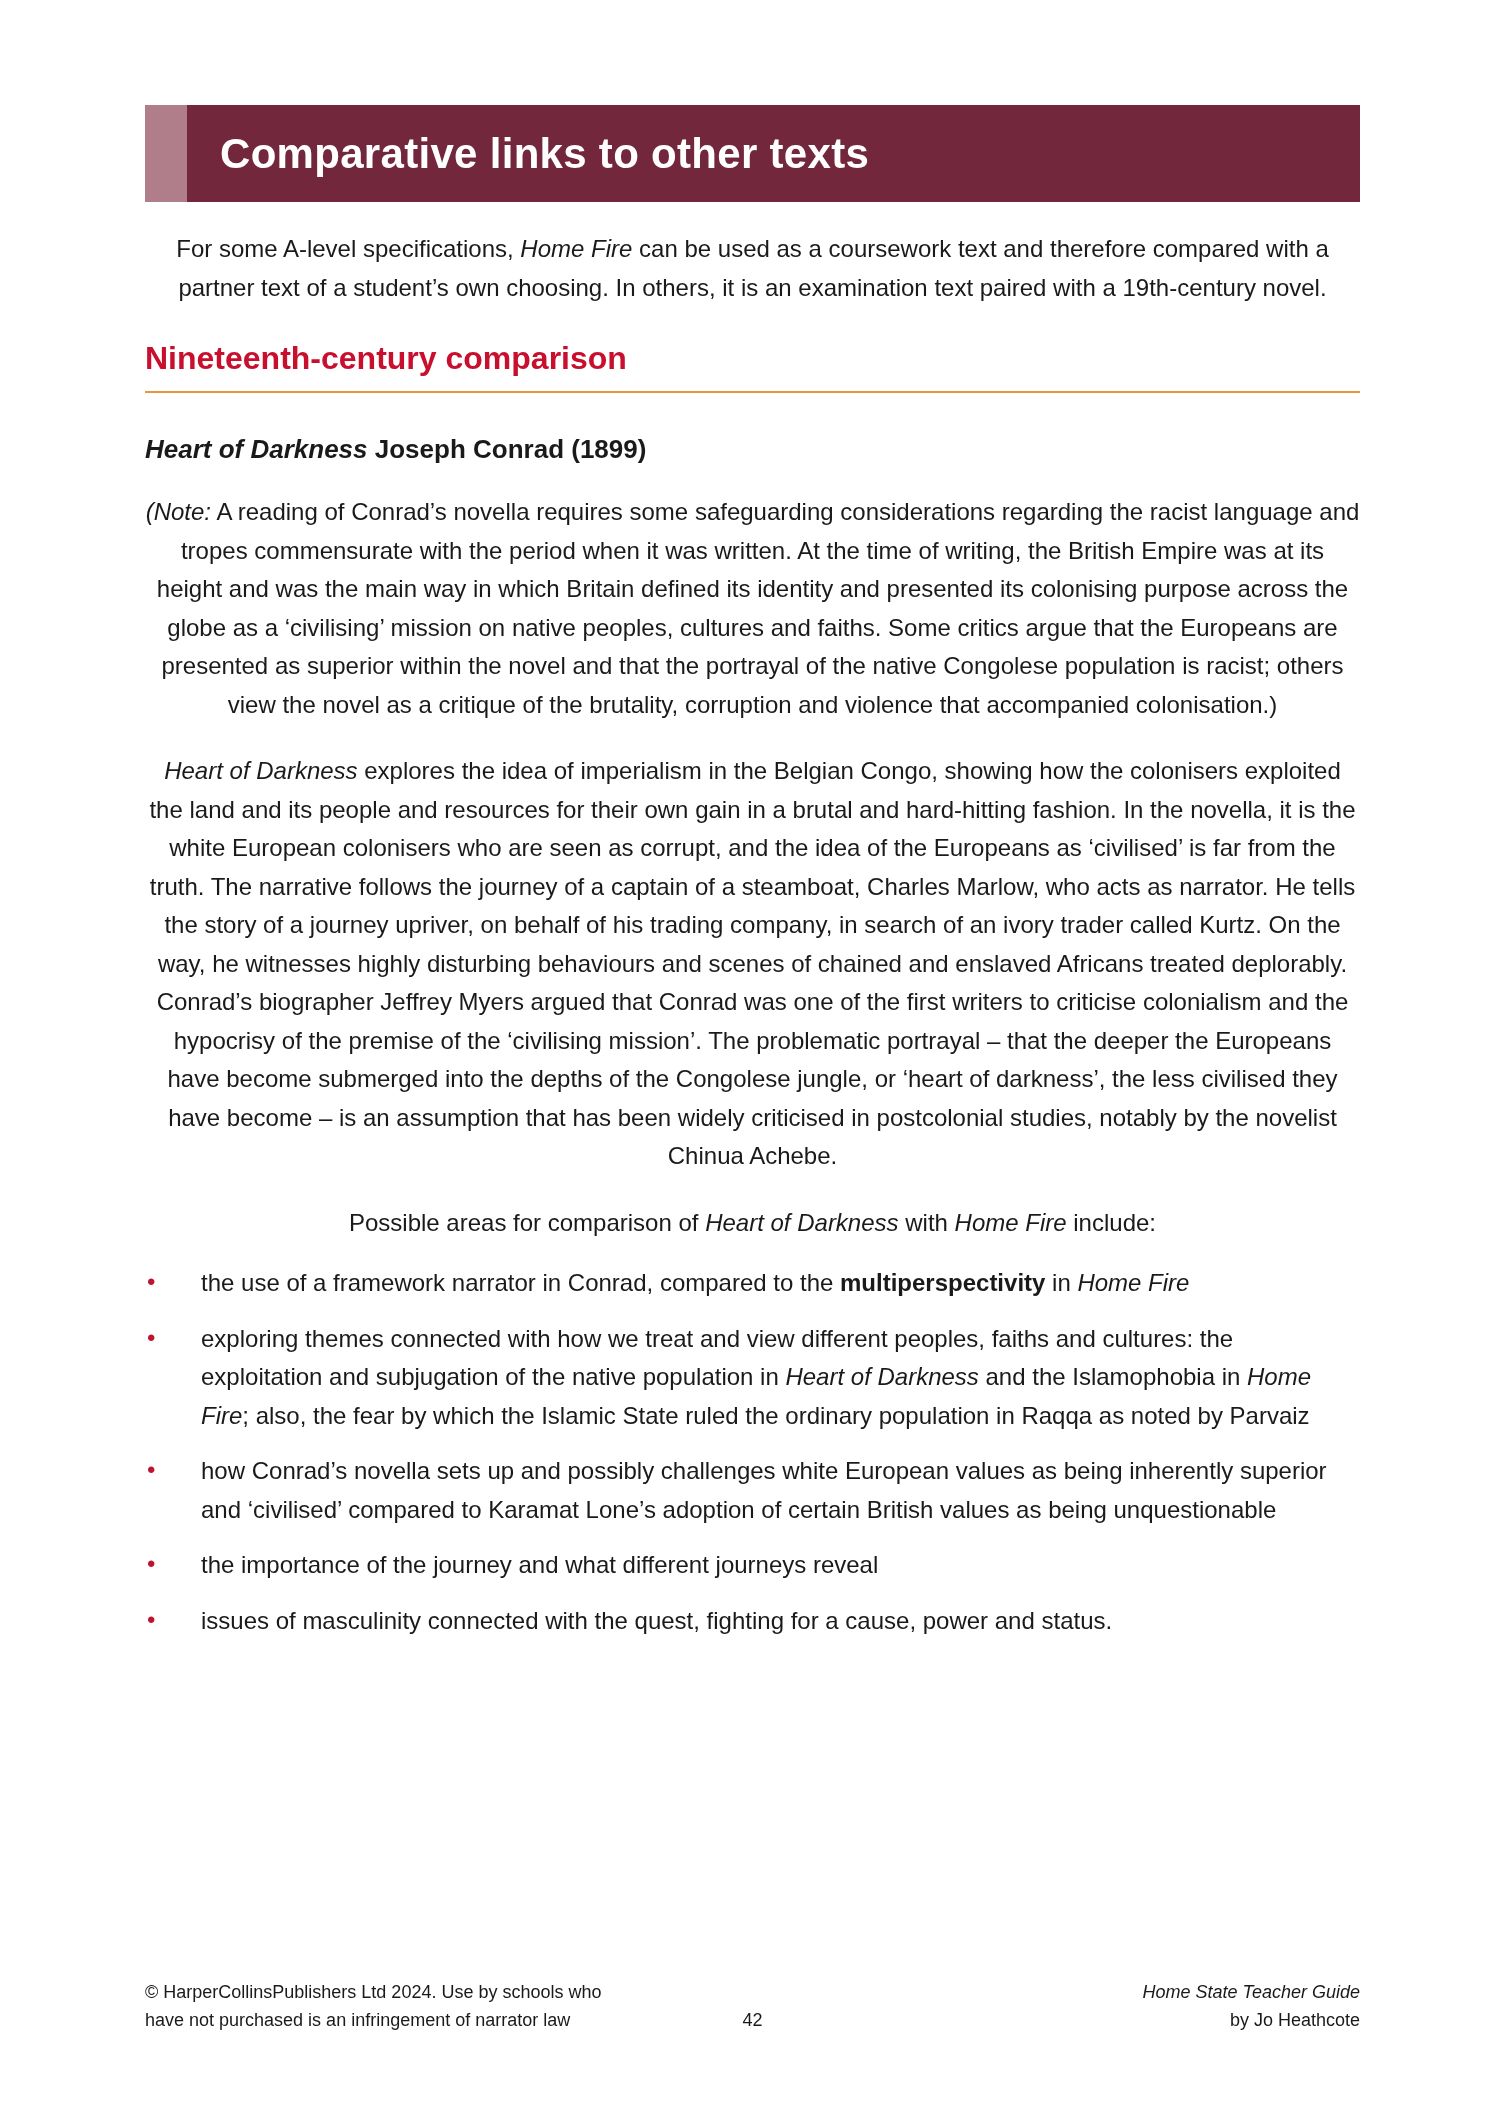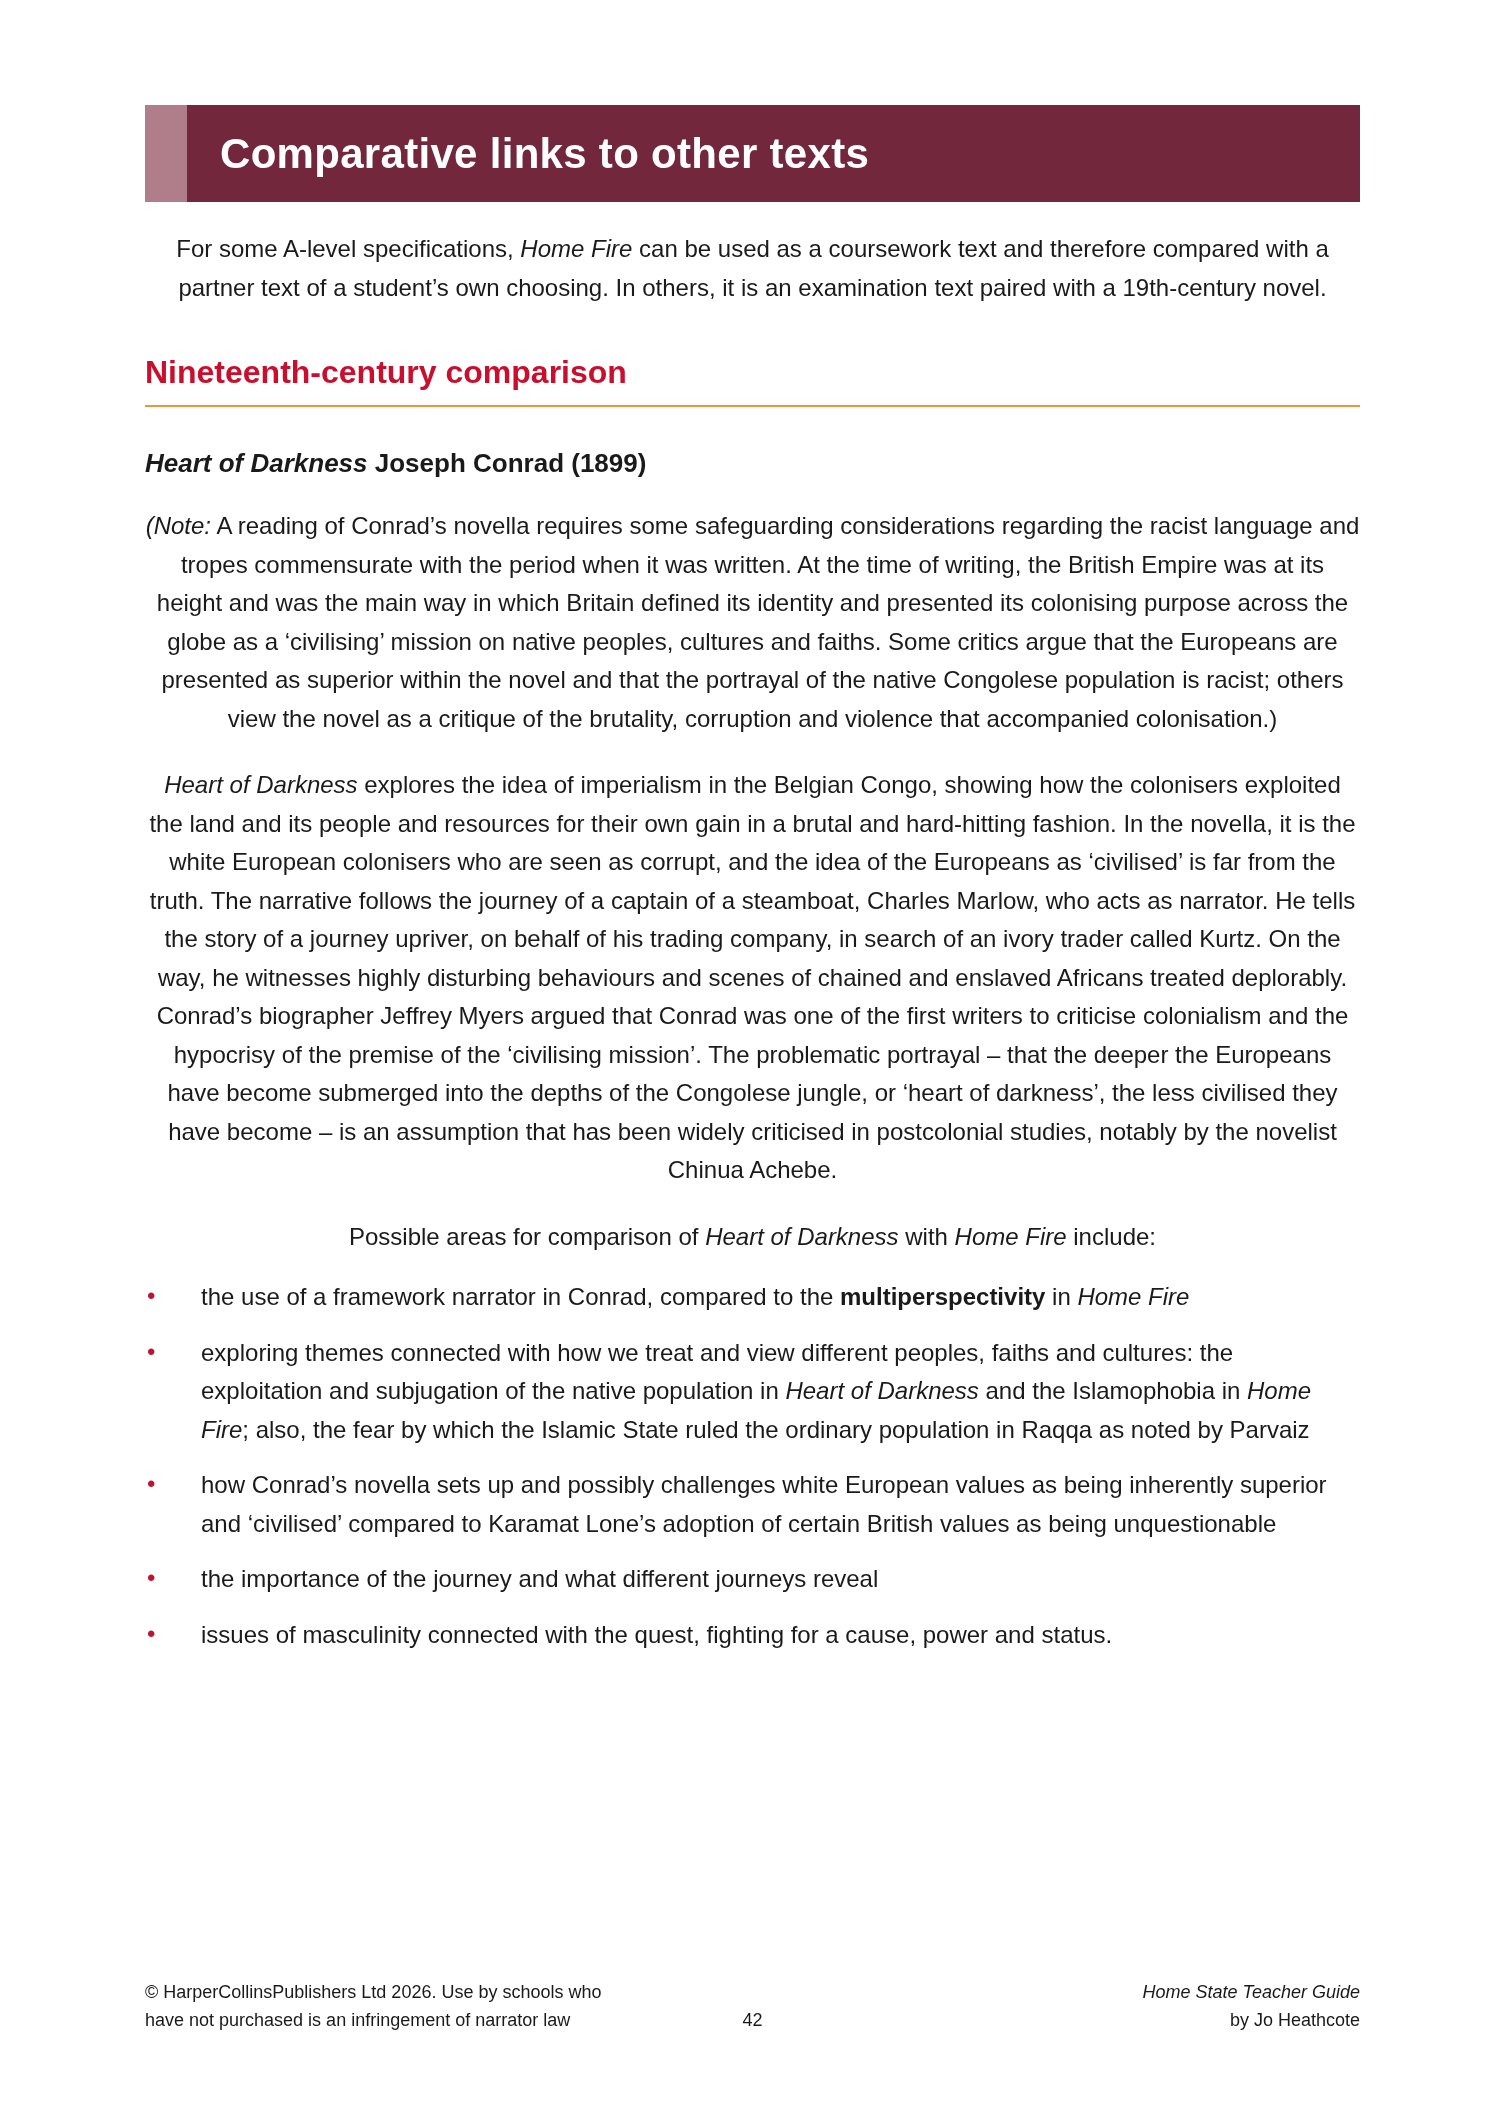--- a/index.html
+++ b/index.html
@@ -32,21 +32,21 @@
   .banner-title {
     color: #ffffff;
     font-weight: bold;
     font-size: 42px;
     line-height: 1;
     padding-left: 33px;
     letter-spacing: 0.3px;
   }
   
   .section-heading {
-    margin: 46px 0 0 0;
+    margin: 32px 0 0 0;
     font-size: 32px;
     line-height: 38px;
     font-weight: bold;
     color: var(--heading_red, #C8102E);
   }
   .section-rule {
     margin-top: 14px;
     border: none;
     border-top: 2px solid var(--rule_orange, #E8973F);
     height: 0;
@@ -132,21 +132,21 @@
         <span class="bullet-dot">•</span><span>the importance of the journey and what different journeys reveal</span>
       </li>
       <li>
         <span class="bullet-dot">•</span><span>issues of masculinity connected with the quest, fighting for a cause, power and status.</span>
       </li>
     </ul>
   </div>
 
   <div class="page-footer">
     <div>
-      <div>© HarperCollinsPublishers Ltd 2026. Use by schools who</div>
+      <div>© HarperCollinsPublishers Ltd 2024. Use by schools who</div>
       <div>have not purchased is an infringement of narrator law</div>
     </div>
     <div class="footer-page">42</div>
     <div class="footer-right">
       <div class="it">Home State Teacher Guide</div>
       <div>by Jo Heathcote</div>
     </div>
   </div>
 </div>
 

